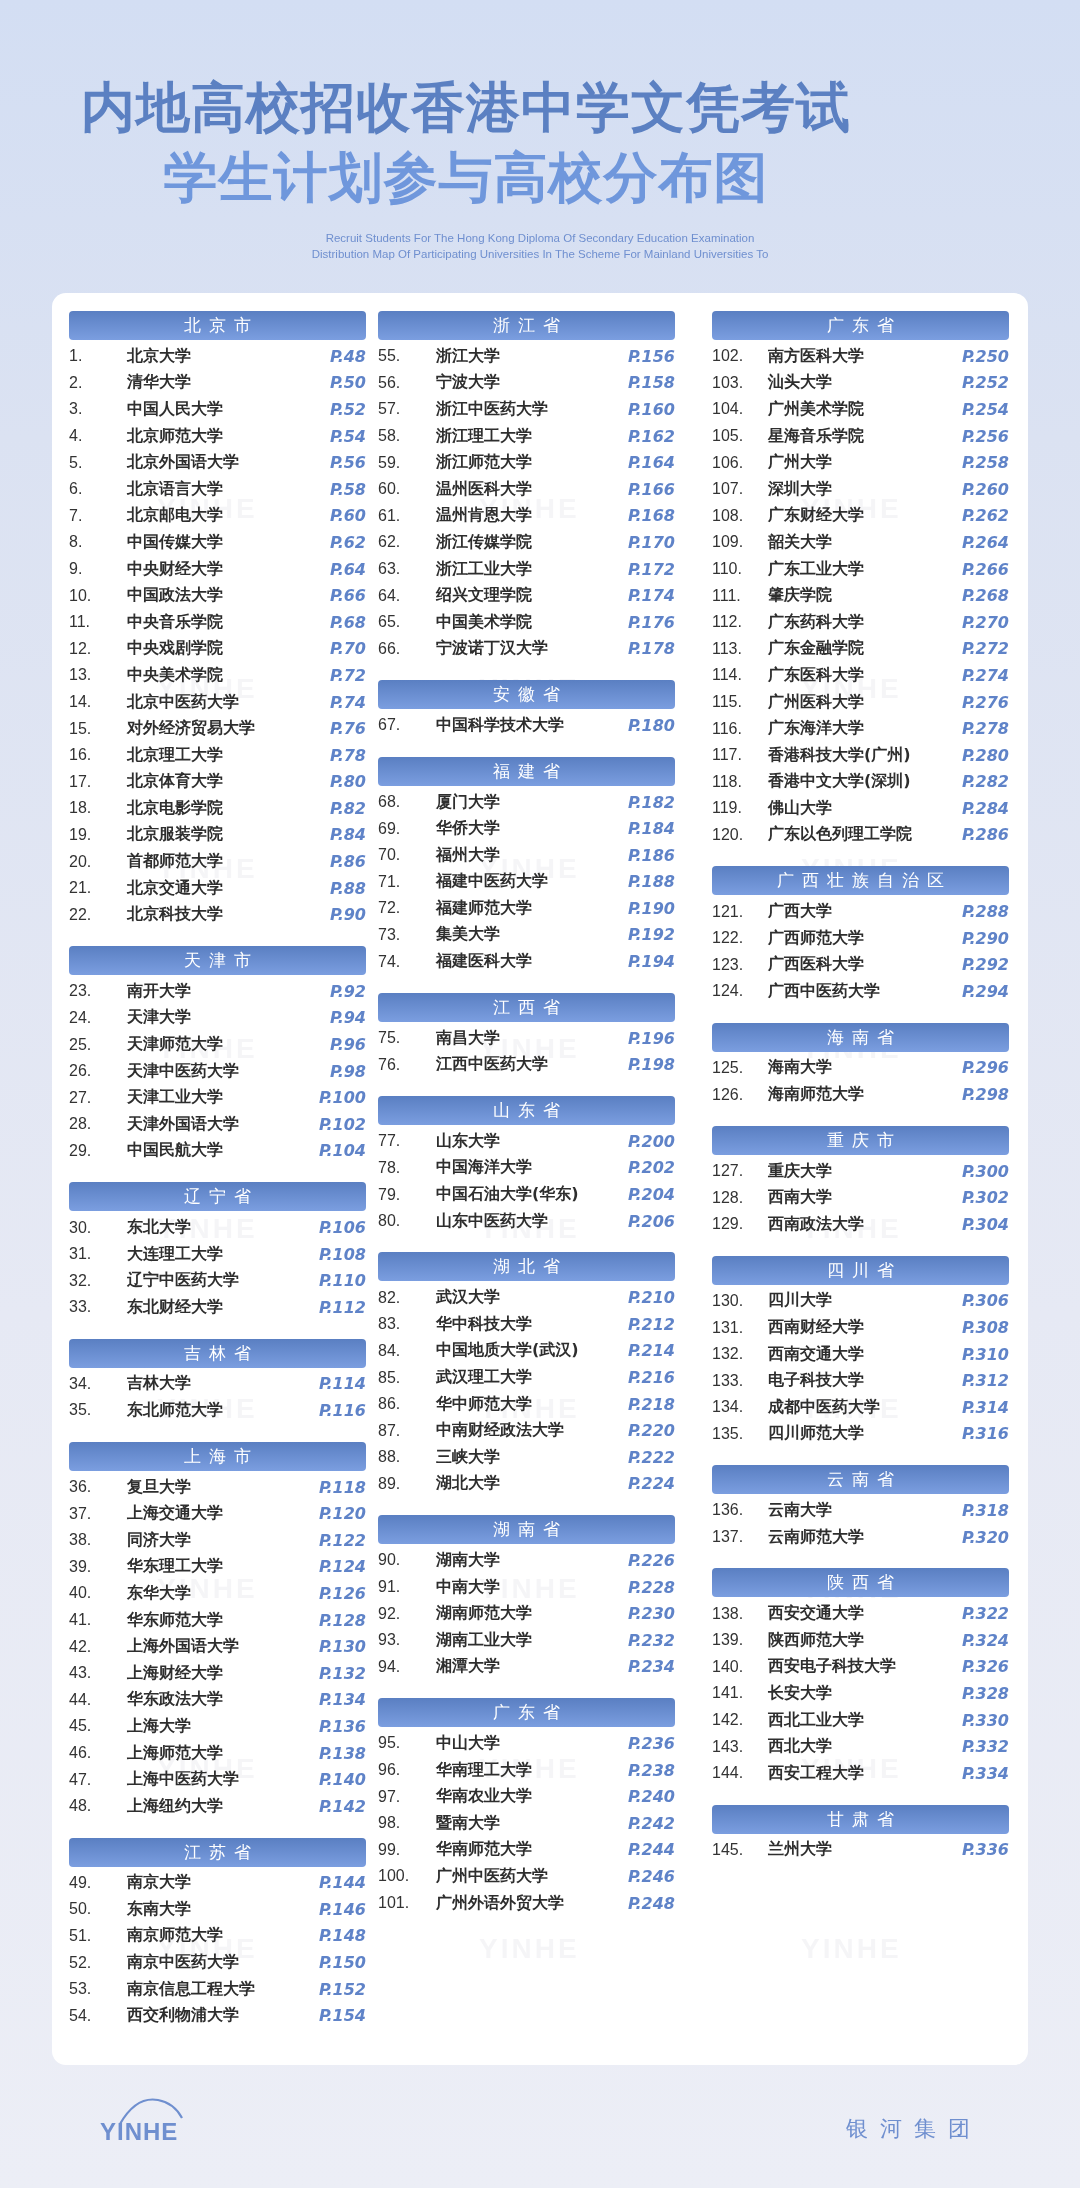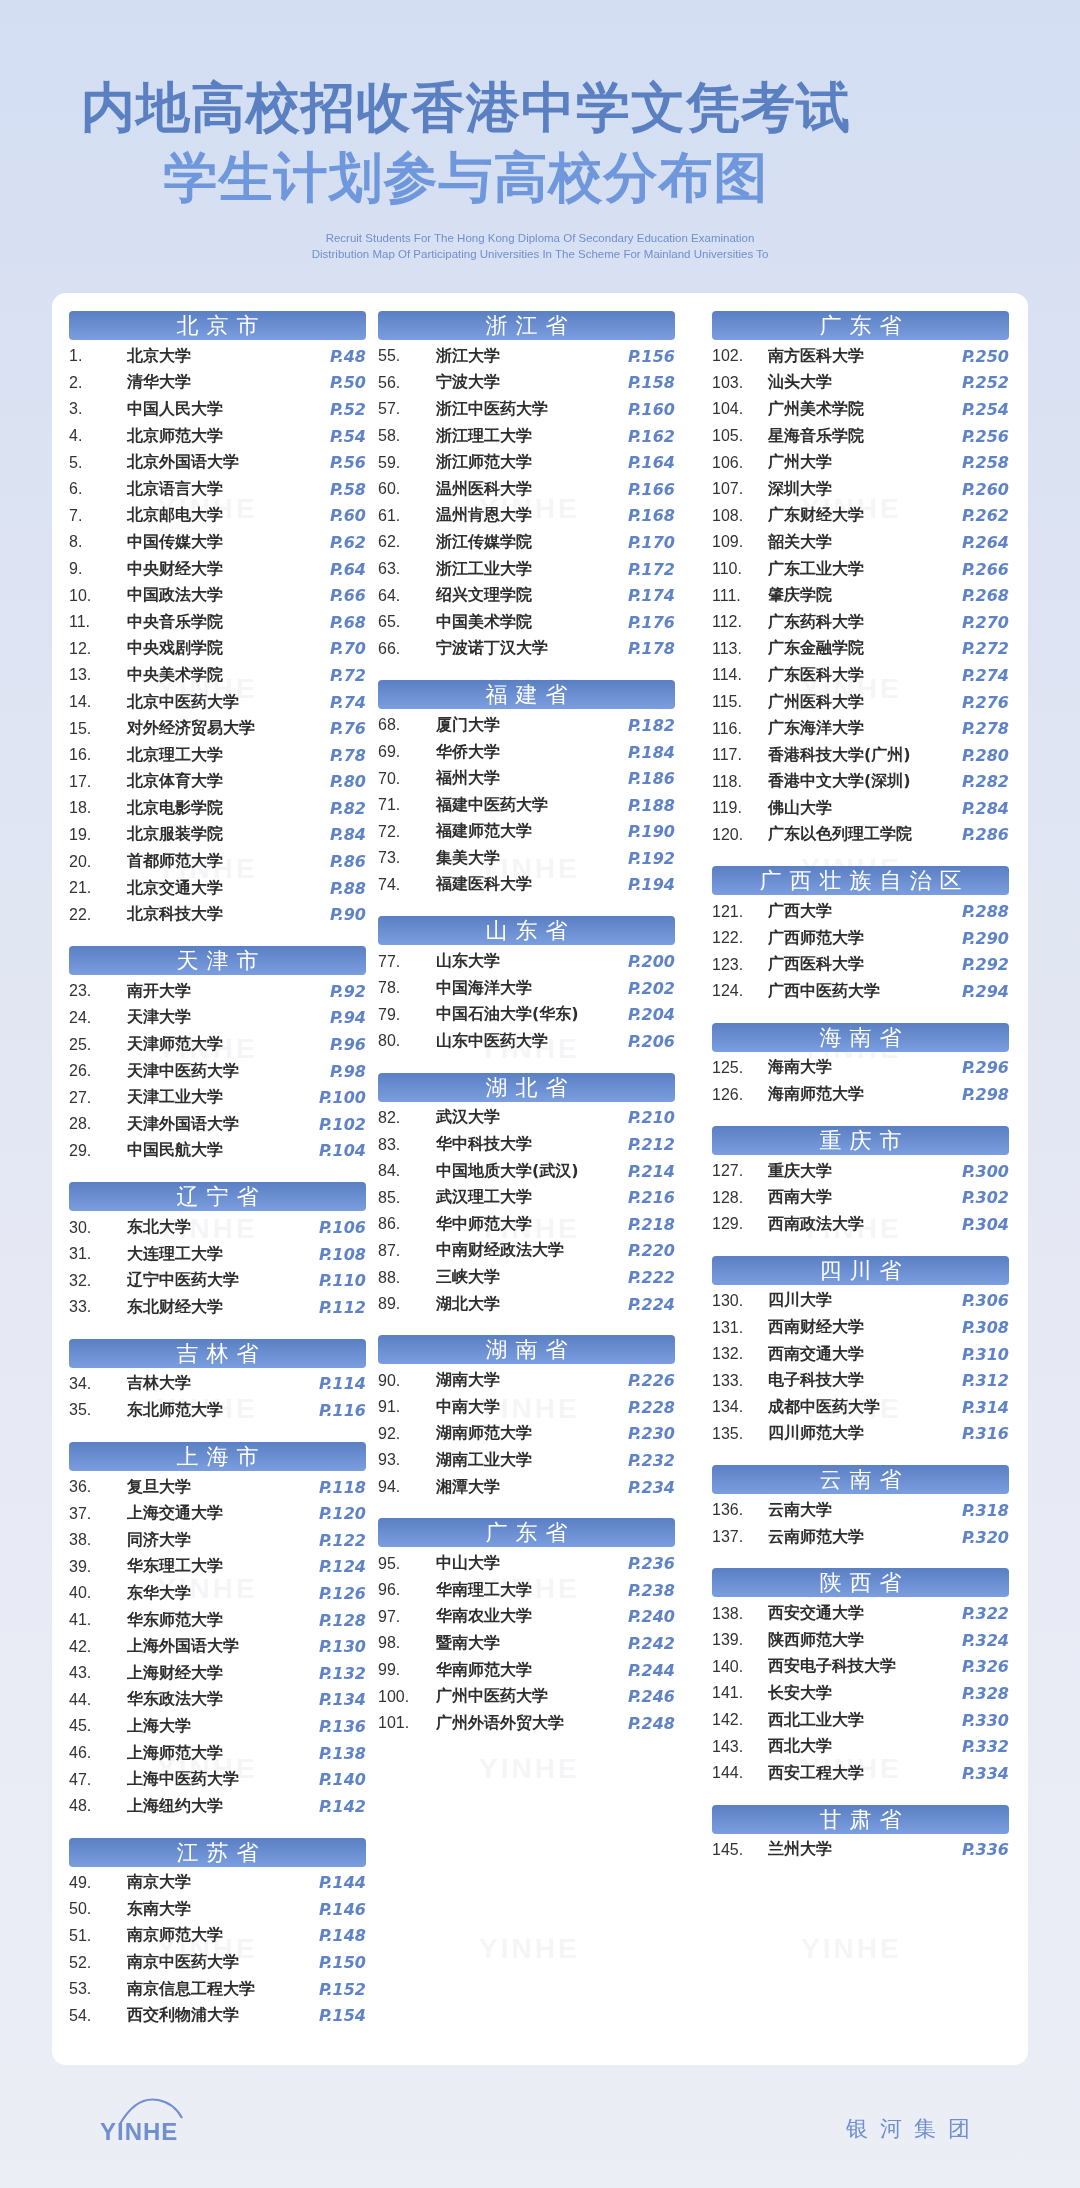--- a/index.html
+++ b/index.html
@@ -32,21 +32,21 @@
   .col {
     position: absolute; top: 18px; width: 297px;
   }
   .col-1 { left: 17px; }
   .col-2 { left: 326px; }
   .col-3 { left: 660px; }
   .section { margin-bottom: 18px; }
   .section-header {
     height: 29px; border-radius: 4px;
     background: linear-gradient(180deg, #5a7fc2 0%, #7b9ee0 100%);
-    color: #ffffff; text-align: center; font-size: 22px; line-height: 29px;
+    color: #ffffff; text-align: center; font-size: 17px; line-height: 29px;
     letter-spacing: 8px; padding-left: 8px; margin-bottom: 3px;
   }
   .row {
     height: 26.6px; display: flex; align-items: center; position: relative;
   }
   .row .num {
     width: 58px; font-family: "Liberation Sans", sans-serif; font-size: 16px; color: #333333;
   }
   .col-3 .row .num, .col-2 .row.wide .num { width: 56px; }
   .row .name {
@@ -455,20 +455,28 @@
           <span class="name">中国美术学院</span>
           <span class="page">P.176</span>
         </div>
         <div class="row">
           <span class="num">66.</span>
           <span class="name">宁波诺丁汉大学</span>
           <span class="page">P.178</span>
         </div>
       </div>
       <div class="section">
+        <div class="section-header">安徽省</div>
+        <div class="row">
+          <span class="num">67.</span>
+          <span class="name">中国科学技术大学</span>
+          <span class="page">P.180</span>
+        </div>
+      </div>
+      <div class="section">
         <div class="section-header">福建省</div>
         <div class="row">
           <span class="num">68.</span>
           <span class="name">厦门大学</span>
           <span class="page">P.182</span>
         </div>
         <div class="row">
           <span class="num">69.</span>
           <span class="name">华侨大学</span>
           <span class="page">P.184</span>
@@ -490,20 +498,33 @@
         </div>
         <div class="row">
           <span class="num">73.</span>
           <span class="name">集美大学</span>
           <span class="page">P.192</span>
         </div>
         <div class="row">
           <span class="num">74.</span>
           <span class="name">福建医科大学</span>
           <span class="page">P.194</span>
+        </div>
+      </div>
+      <div class="section">
+        <div class="section-header">江西省</div>
+        <div class="row">
+          <span class="num">75.</span>
+          <span class="name">南昌大学</span>
+          <span class="page">P.196</span>
+        </div>
+        <div class="row">
+          <span class="num">76.</span>
+          <span class="name">江西中医药大学</span>
+          <span class="page">P.198</span>
         </div>
       </div>
       <div class="section">
         <div class="section-header">山东省</div>
         <div class="row">
           <span class="num">77.</span>
           <span class="name">山东大学</span>
           <span class="page">P.200</span>
         </div>
         <div class="row">

